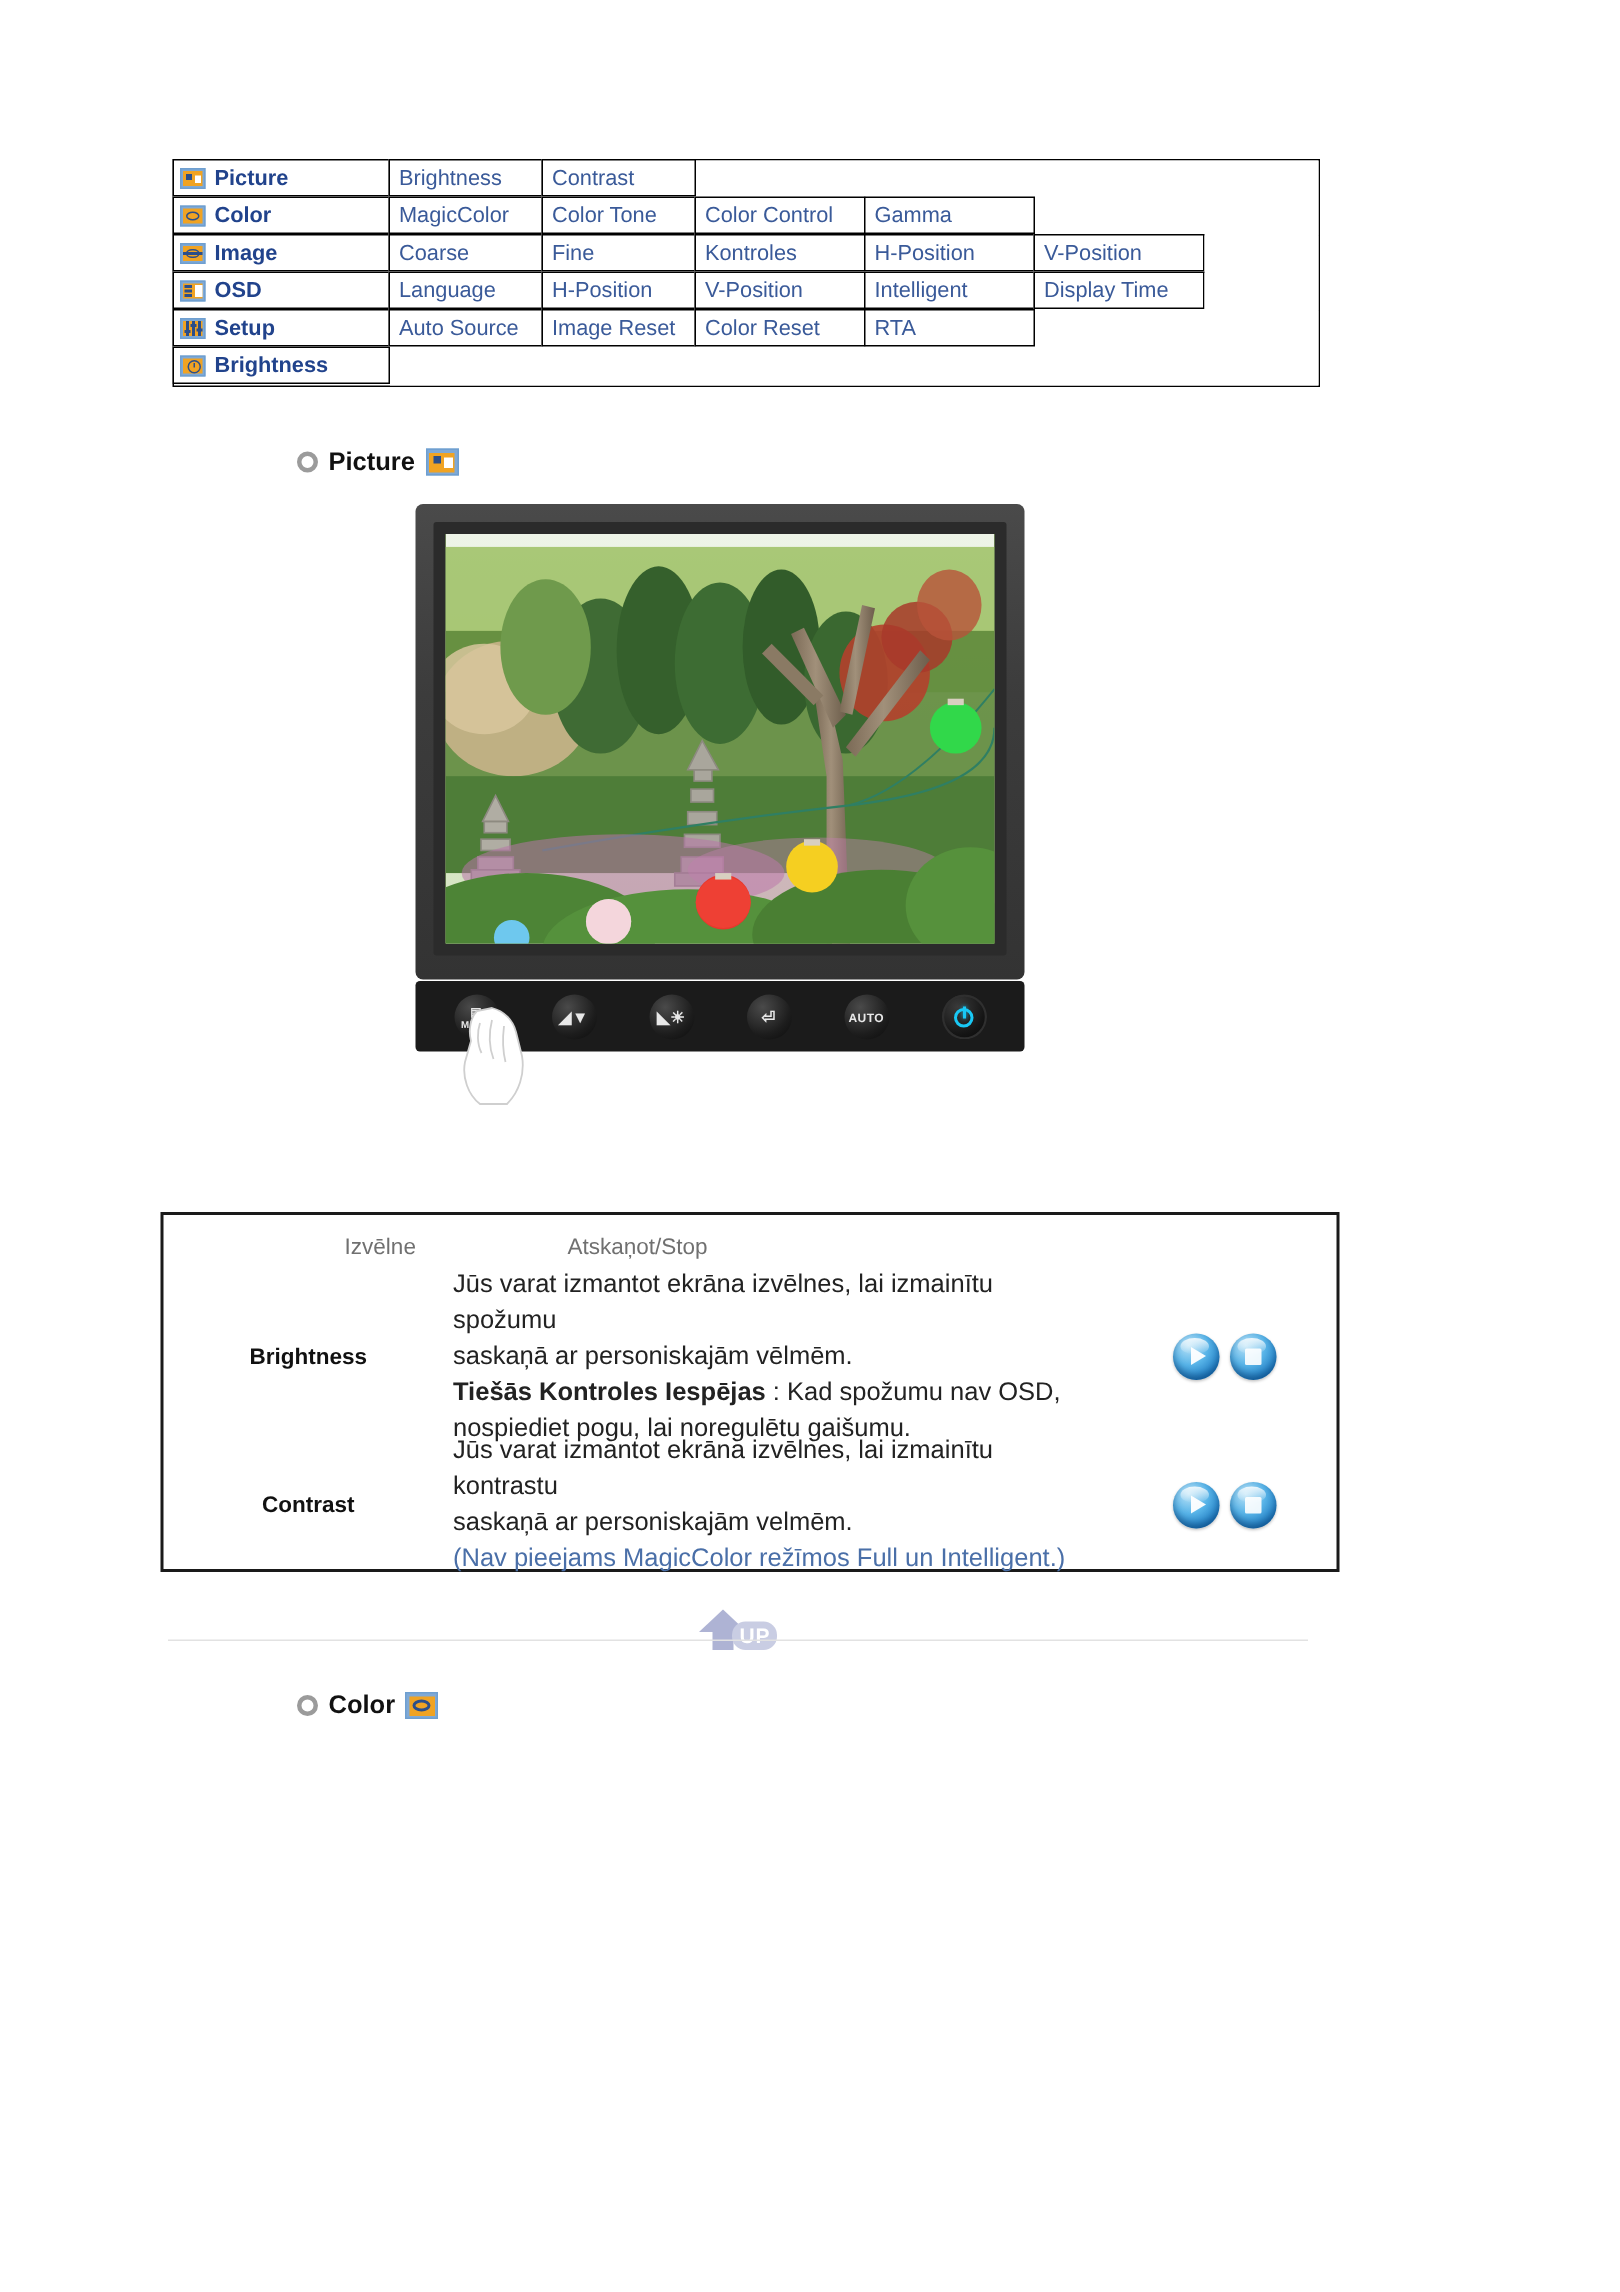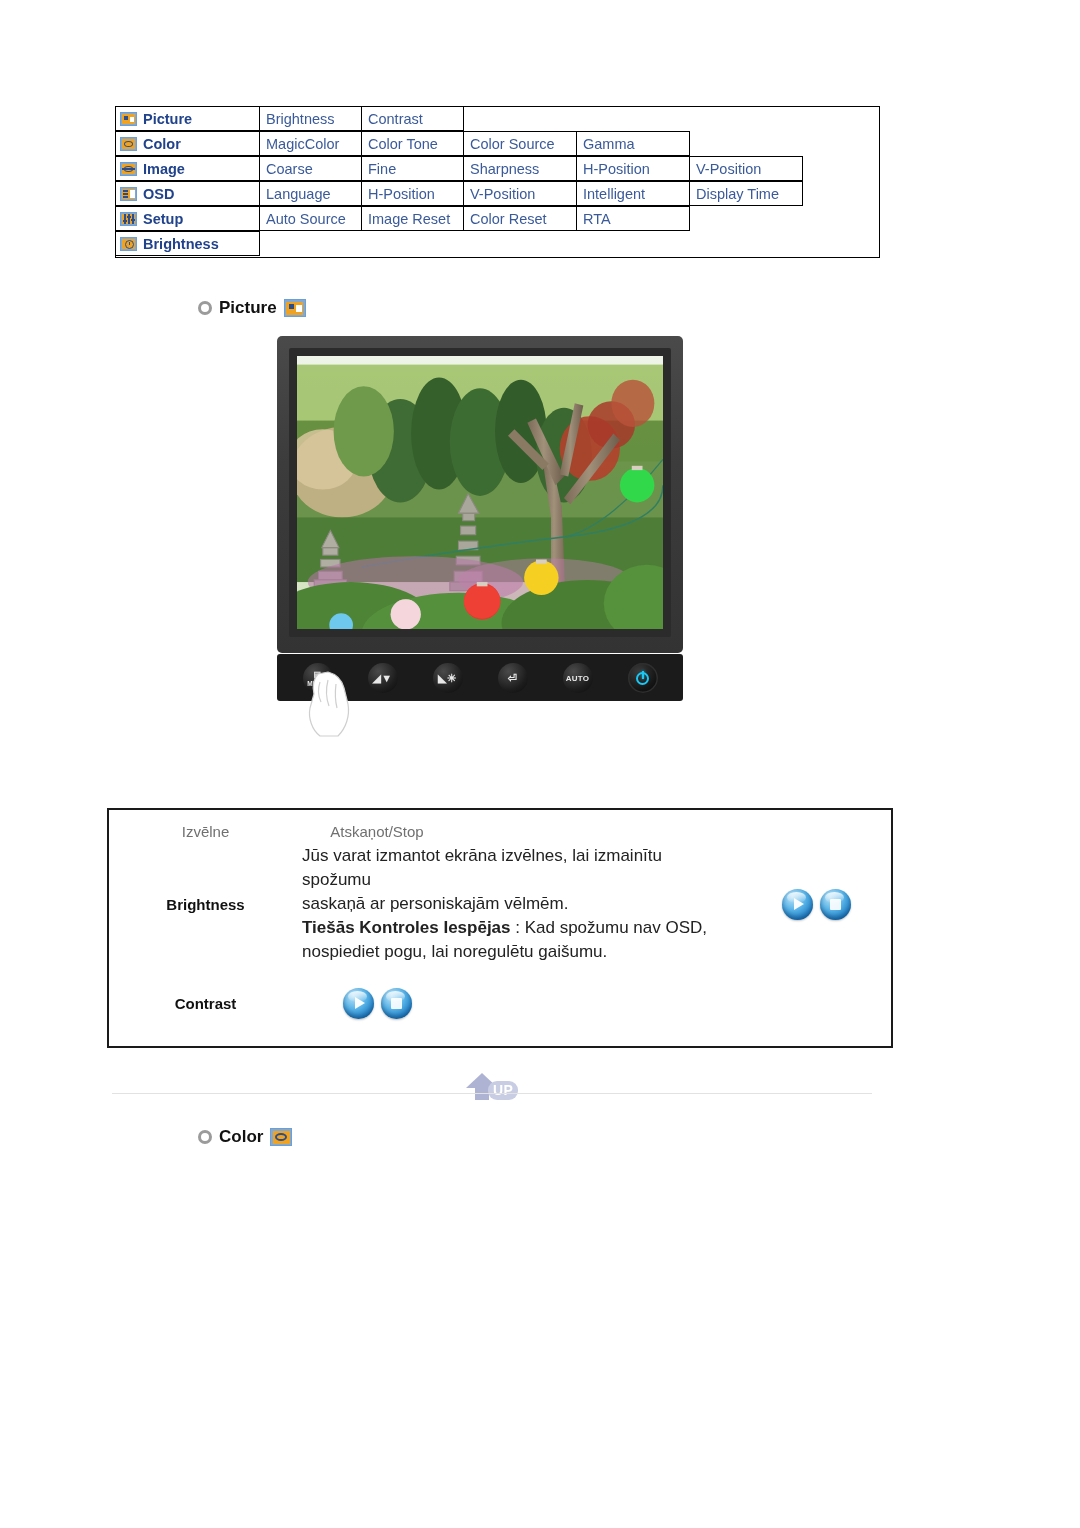--- a/index.html
+++ b/index.html
@@ -235,20 +235,21 @@
     width: 786px;
     border: 2px solid #1a1a1a;
     box-sizing: border-box;
     background: #fff;
   }
   .desc-head {
     display: flex;
     align-items: center;
     height: 34px;
     padding-top: 4px;
+    padding-left: 48px;
   }
   .dh {
     font-size: 15px;
     color: #707070;
     text-align: center;
   }
   .dh.c1 { width: 193px; }
   .dh.c2 { flex: 1 1 auto; }
   .dh.c3 { width: 150px; }
   .desc-row {
@@ -384,37 +385,37 @@
   <div class="menu-row">
     <div class="menu-cell first">
       <span class="osd-ico ico-color">
           <i class="bg"></i>
           <i class="a"></i>
         </span>
       <span>Color</span>
     </div>
     <div class="menu-cell w-item">MagicColor</div>
     <div class="menu-cell w-item">Color Tone</div>
-    <div class="menu-cell w-item-wide">Color Source</div>
+    <div class="menu-cell w-item-wide">Color Control</div>
     <div class="menu-cell w-item-wide">Gamma</div>
     <div class="spacer"></div>
   </div>
 
   <div class="menu-row">
     <div class="menu-cell first">
       <span class="osd-ico ico-image">
           <i class="bg"></i>
           <i class="a"></i>
           <i class="b"></i>
         </span>
       <span>Image</span>
     </div>
     <div class="menu-cell w-item">Coarse</div>
     <div class="menu-cell w-item">Fine</div>
-    <div class="menu-cell w-item-wide">Sharpness</div>
+    <div class="menu-cell w-item-wide">Kontroles</div>
     <div class="menu-cell w-item-wide">H-Position</div>
     <div class="menu-cell w-item-wide">V-Position</div>
     <div class="spacer"></div>
   </div>
 
   <div class="menu-row">
     <div class="menu-cell first">
       <span class="osd-ico ico-osd">
           <i class="bg"></i>
           <i class="a"></i>
@@ -633,20 +634,25 @@
       <span class="orb">
           <span class="sym">
             <span class="stop-sq"></span>
           </span>
         </span>
     </div>
   </div>
 
   <div class="desc-row rowB">
     <div class="dc1">Contrast</div>
+    <div class="dc2">
+      <div>Jūs varat izmantot ekrāna izvēlnes, lai izmainītu kontrastu</div>
+      <div>saskaņā ar personiskajām velmēm.</div>
+      <div class="note-blue">(Nav pieejams MagicColor režīmos Full un Intelligent.)</div>
+    </div>
     <div class="dc3">
       <span class="orb">
           <span class="sym">
             <span class="play-tri"></span>
           </span>
         </span>
       <span class="orb">
           <span class="sym">
             <span class="stop-sq"></span>
           </span>

